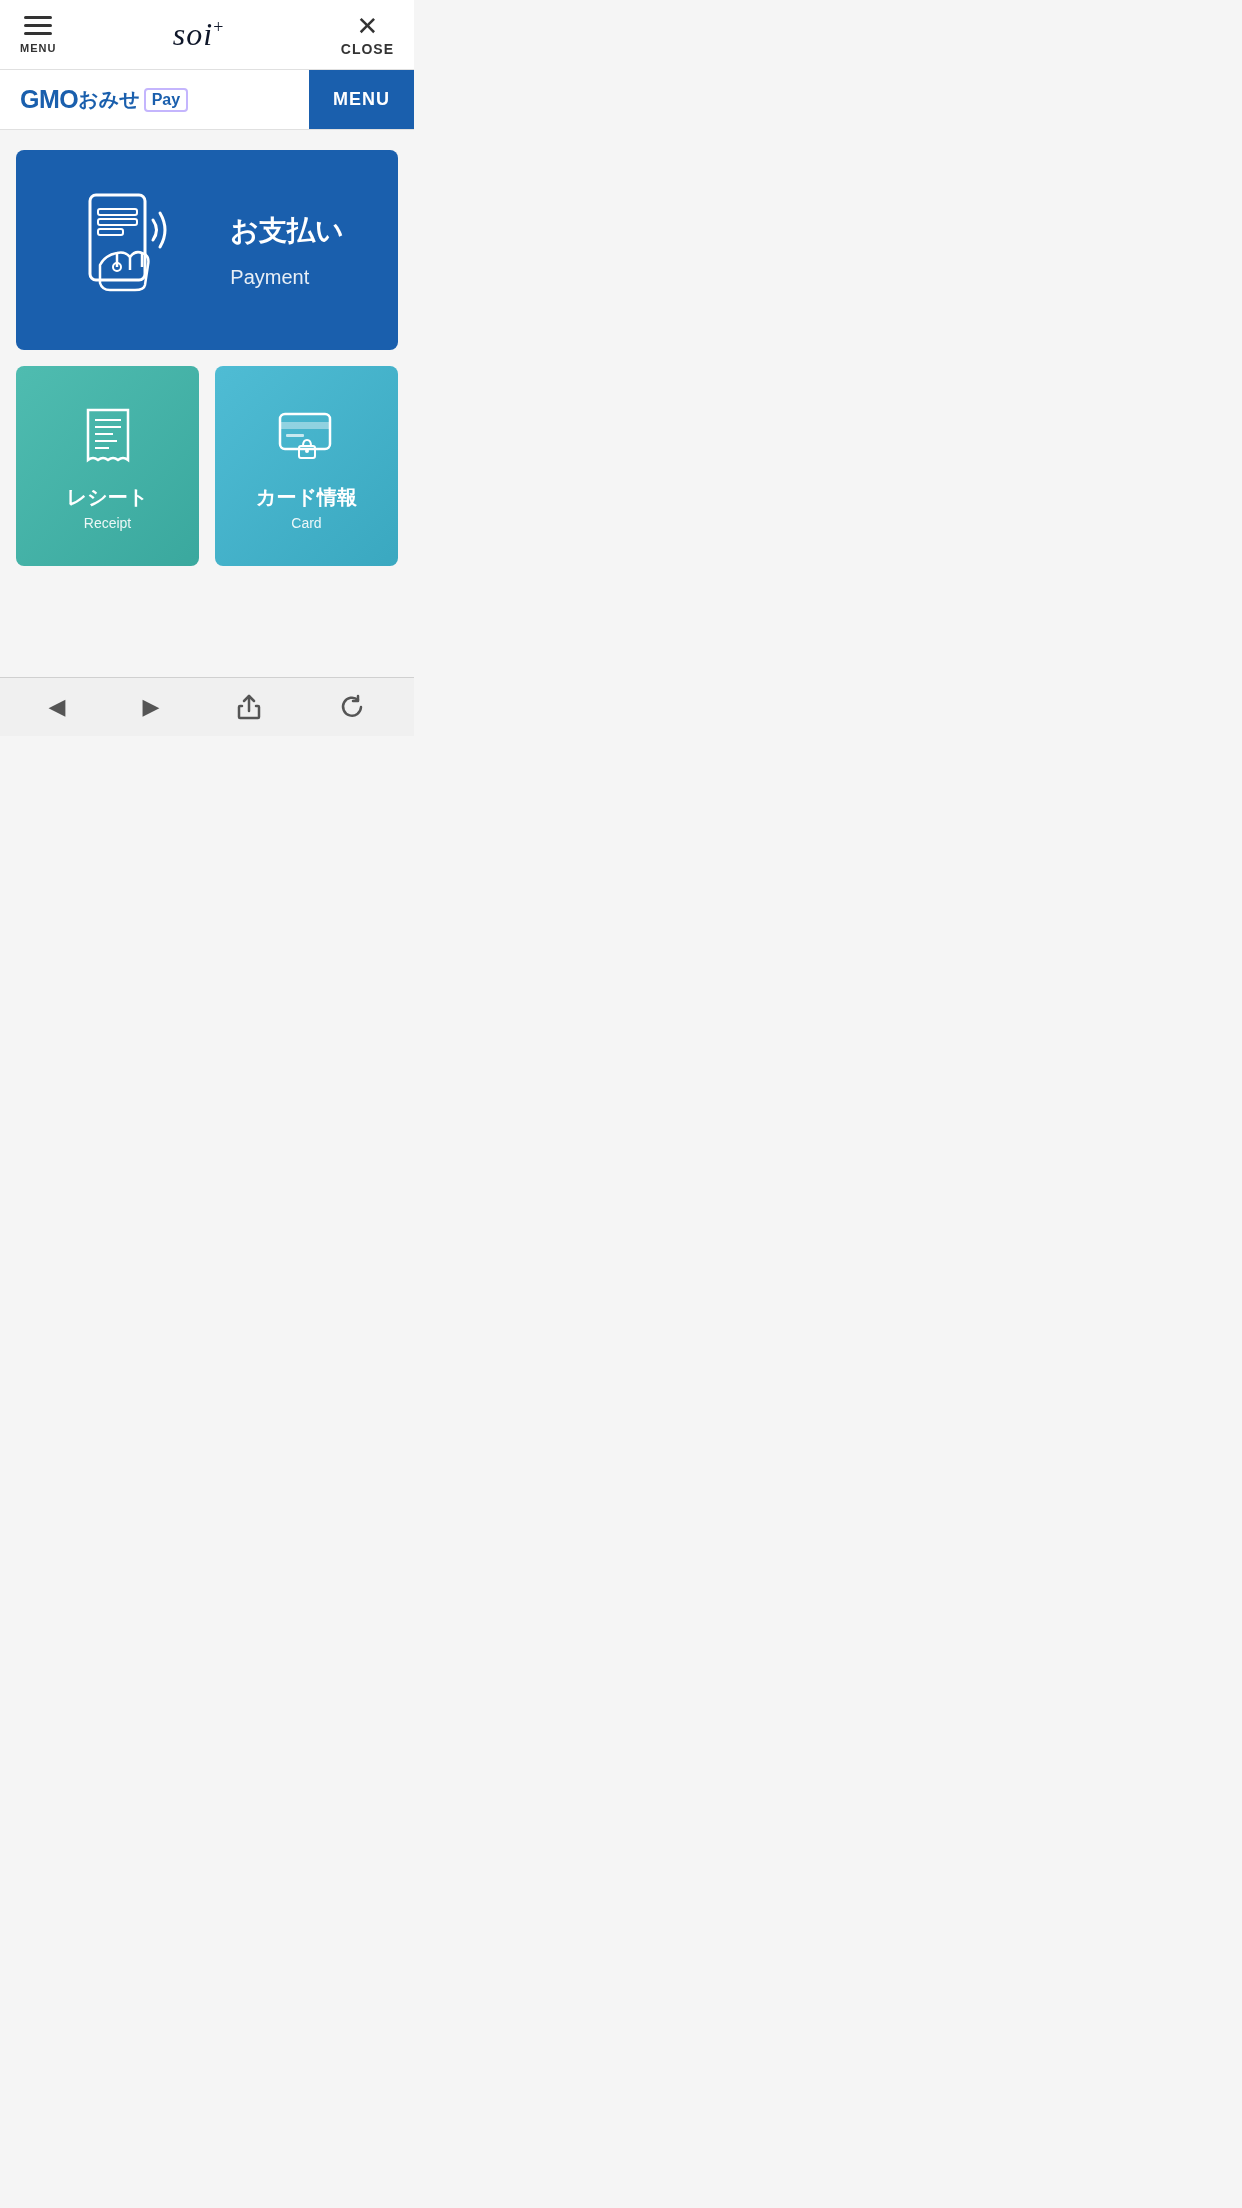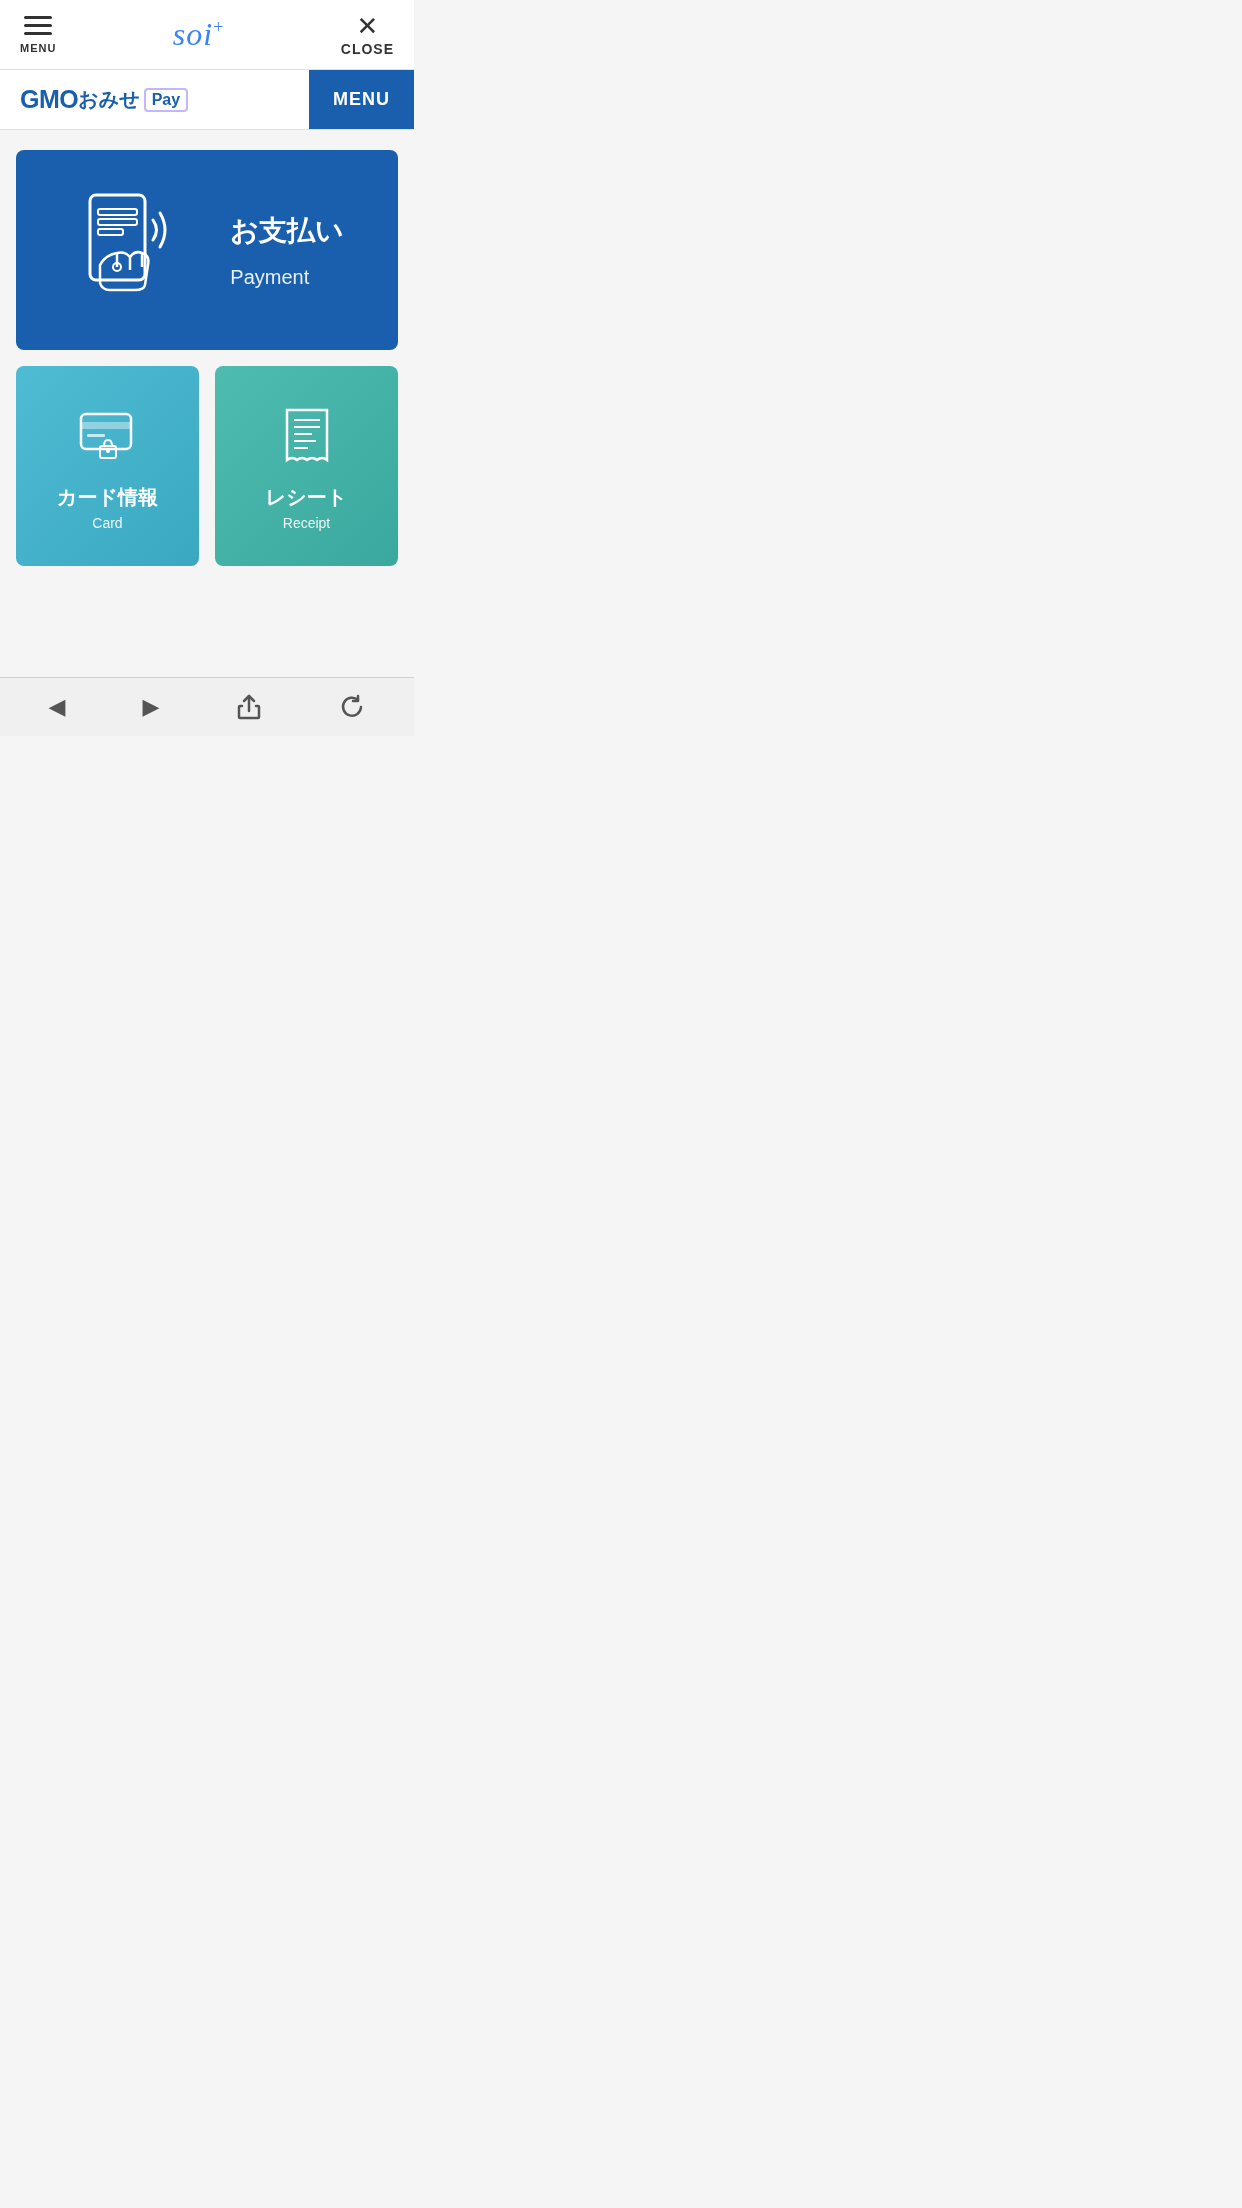--- a/index.html
+++ b/index.html
@@ -38,21 +38,21 @@
     }
     .menu-btn-label {
       font-size: 11px;
       color: #333;
       font-weight: bold;
       margin-top: 2px;
       letter-spacing: 1px;
     }
     .logo-text {
       font-size: 32px;
-      color: #3b82f6;
+      color: #0f172a;
       font-style: italic;
       font-family: Georgia, serif;
       letter-spacing: 1px;
     }
     .logo-text sup {
       font-size: 18px;
       vertical-align: super;
       font-style: normal;
     }
     .close-btn {
@@ -274,52 +274,52 @@
       <line x1="72" y1="68" x2="72" y2="82" stroke="white" stroke-width="2.5"></line>
     </svg>
     <div class="payment-text">
       <div class="payment-title">お支払い</div>
       <div class="payment-subtitle">Payment</div>
     </div>
   </div>
 
   <div class="card-row">
 
-    <div class="small-card card-info-card">
-      <svg class="small-card-icon" viewBox="0 0 70 70" fill="none" xmlns="http://www.w3.org/2000/svg">
-
-        <rect x="8" y="12" width="50" height="35" rx="5" stroke="white" stroke-width="2.5" fill="none"></rect>
-
-        <rect x="8" y="20" width="50" height="7" fill="white" opacity="0.4"></rect>
-
-        <rect x="14" y="32" width="18" height="3" rx="1" fill="white" opacity="0.7"></rect>
-
-        <rect x="27" y="44" width="16" height="12" rx="2" stroke="white" stroke-width="2" fill="none"></rect>
-        <path d="M31 44 Q31 38 35 38 Q39 38 39 44" stroke="white" stroke-width="2" fill="none"></path>
-        <circle cx="35" cy="49" r="2" fill="white"></circle>
-      </svg>
-      <div class="small-card-title">カード情報</div>
-      <div class="small-card-subtitle">Card</div>
-    </div>
-
     <div class="small-card receipt-card">
       <svg class="small-card-icon" viewBox="0 0 70 70" fill="none" xmlns="http://www.w3.org/2000/svg">
 
         <path d="M15 8 L55 8 L55 58 Q50 54 45 58 Q40 54 35 58 Q30 54 25 58 Q20 54 15 58 Z" stroke="white" stroke-width="2.5" fill="none"></path>
 
         <line x1="22" y1="18" x2="48" y2="18" stroke="white" stroke-width="2"></line>
         <line x1="22" y1="25" x2="48" y2="25" stroke="white" stroke-width="2"></line>
         <line x1="22" y1="32" x2="40" y2="32" stroke="white" stroke-width="2"></line>
         <line x1="22" y1="39" x2="44" y2="39" stroke="white" stroke-width="2"></line>
         <line x1="22" y1="46" x2="36" y2="46" stroke="white" stroke-width="2"></line>
       </svg>
       <div class="small-card-title">レシート</div>
       <div class="small-card-subtitle">Receipt</div>
     </div>
 
+    <div class="small-card card-info-card">
+      <svg class="small-card-icon" viewBox="0 0 70 70" fill="none" xmlns="http://www.w3.org/2000/svg">
+
+        <rect x="8" y="12" width="50" height="35" rx="5" stroke="white" stroke-width="2.5" fill="none"></rect>
+
+        <rect x="8" y="20" width="50" height="7" fill="white" opacity="0.4"></rect>
+
+        <rect x="14" y="32" width="18" height="3" rx="1" fill="white" opacity="0.7"></rect>
+
+        <rect x="27" y="44" width="16" height="12" rx="2" stroke="white" stroke-width="2" fill="none"></rect>
+        <path d="M31 44 Q31 38 35 38 Q39 38 39 44" stroke="white" stroke-width="2" fill="none"></path>
+        <circle cx="35" cy="49" r="2" fill="white"></circle>
+      </svg>
+      <div class="small-card-title">カード情報</div>
+      <div class="small-card-subtitle">Card</div>
+    </div>
+
   </div>
 </div>
 
 <div class="bottom-toolbar">
   <div class="toolbar-btn">
     <span>◀</span>
   </div>
   <div class="toolbar-btn">
     <span>▶</span>
   </div>

